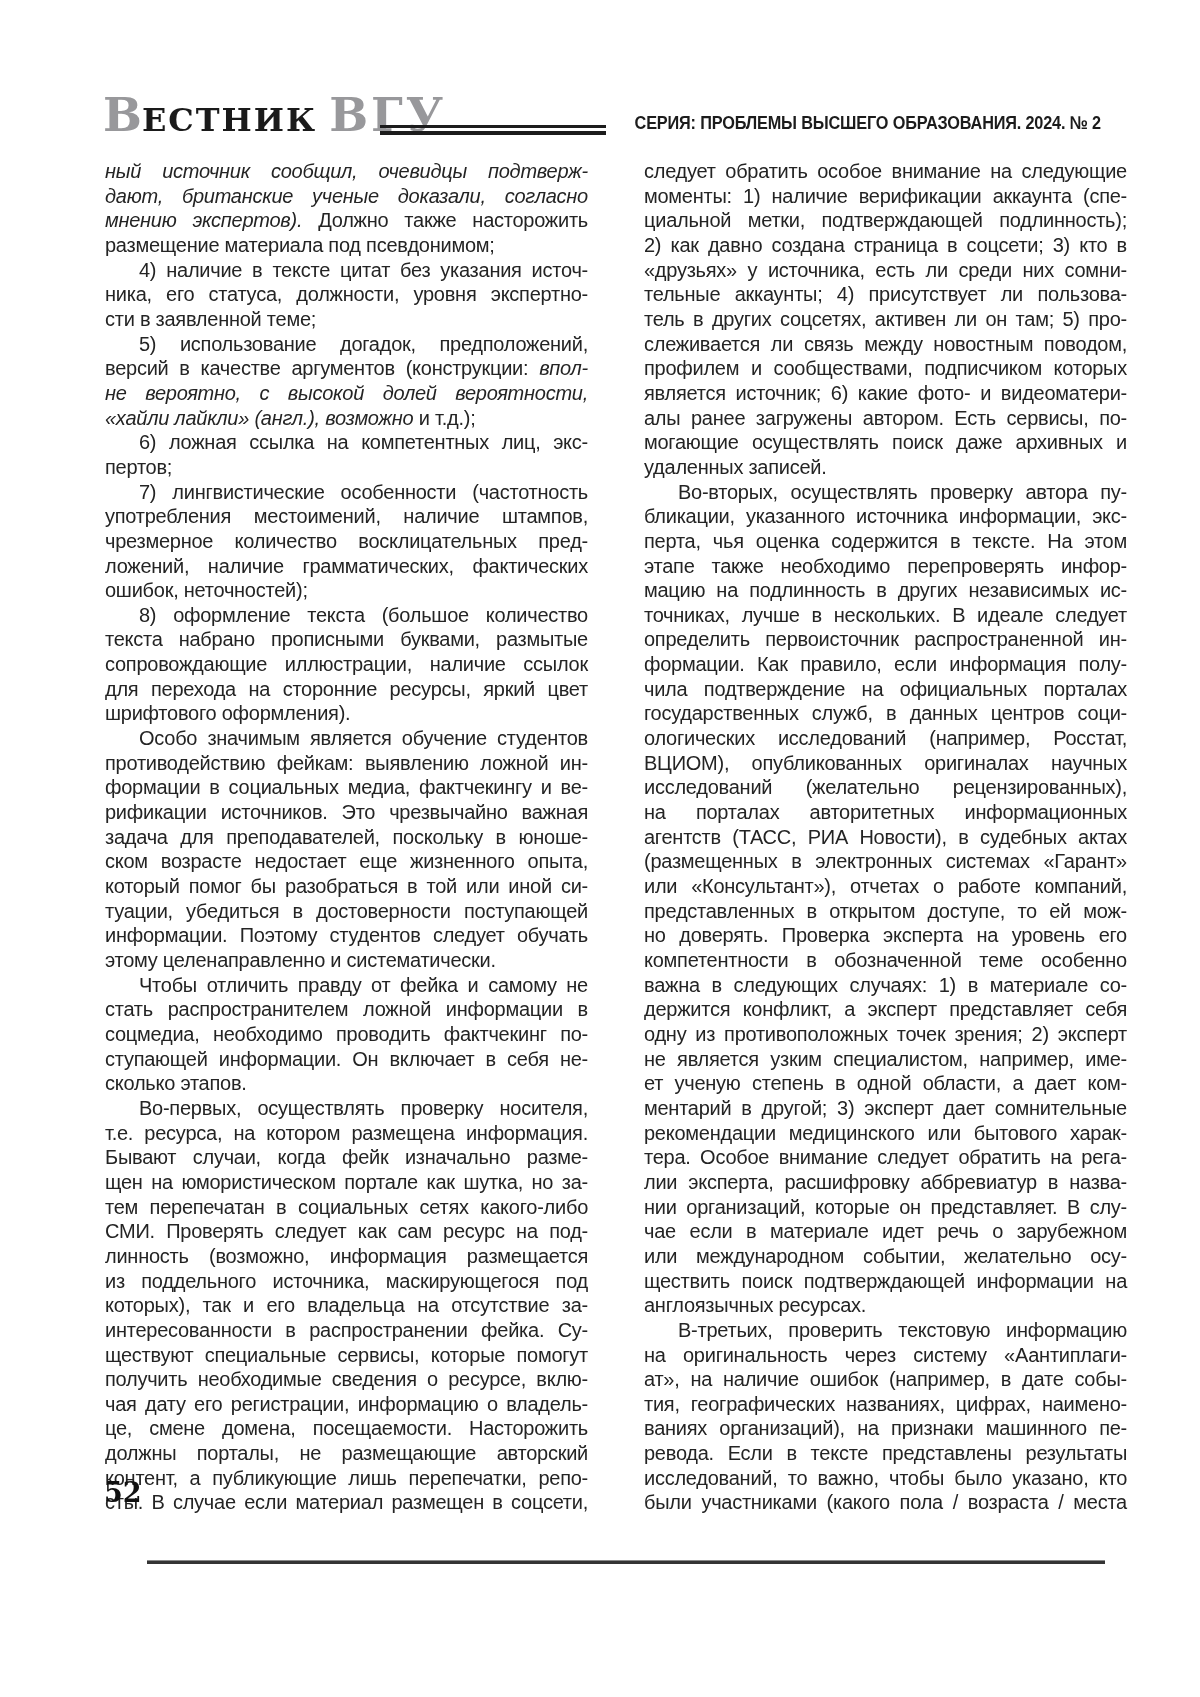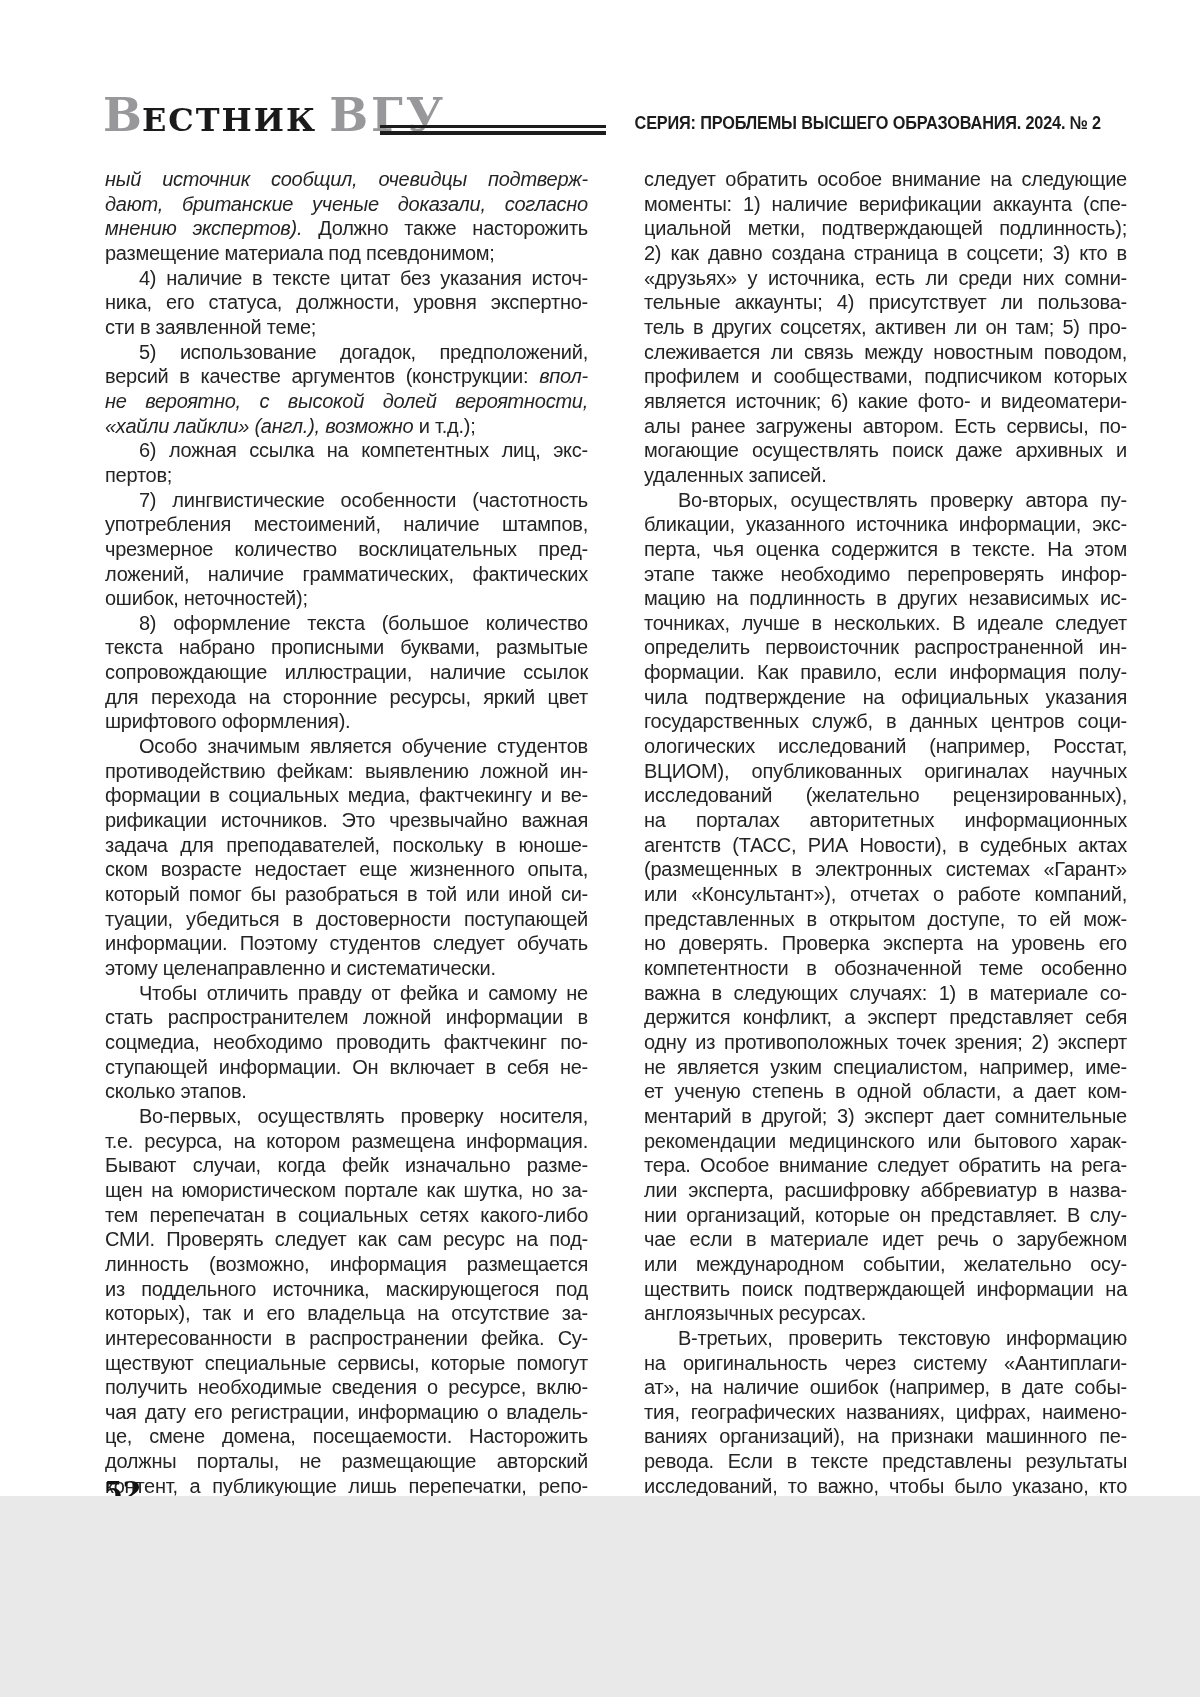--- a/index.html
+++ b/index.html
@@ -1,19 +1,19 @@
 <!DOCTYPE html>
 <html lang="ru"><head>
 <meta charset="utf-8">
 <title>Вестник ВГУ</title>
 <style>
   html,body{margin:0;padding:0;background:#e9e9e9;}
   .page{
     position:relative;
-    width:1200px;height:1496px;
+    width:1200px;height:1697px;
     background:#ffffff;
     font-family:"Liberation Sans",sans-serif;
     overflow:hidden;
     margin:0 auto;
   }
   
   .logo{
     position:absolute;left:103px;top:92px;
     font-family:"DejaVu Serif",serif;font-weight:bold;
     white-space:nowrap;line-height:46px;
@@ -26,21 +26,21 @@
   .header-rule .bar-gap{height:3px;background:transparent;}
   .header-rule .bar-thick{height:4px;background:#1c1c1c;}
   .series{
     position:absolute;right:99px;top:112px;
     font-weight:bold;font-size:18.5px;color:#1c1c1c;
     white-space:nowrap;letter-spacing:-0.2px;
     transform:scaleX(0.88);transform-origin:100% 50%;
   }
   
   .columns{position:absolute;left:105px;top:151px;width:990px;}
-  .col{position:absolute;top:16px;width:483px;}
+  .col{position:absolute;top:8px;width:483px;}
   #col-left{left:0;}
   #col-right{left:507px;margin-left:32px;}
   .line{
     font-size:20px;line-height:24.65px;color:#242424;
     letter-spacing:-0.25px;
     text-align:justify;text-align-last:justify;
     white-space:normal;
   }
   .line.end{text-align-last:left;}
   .line.indent{text-indent:34px;}
@@ -146,21 +146,21 @@
         <div class="line"><span>могающие осуществлять поиск даже архивных и</span></div>
         <div class="line end"><span>удаленных записей.</span></div>
         <div class="line indent"><span>Во-вторых, осуществлять проверку автора пу-</span></div>
         <div class="line"><span>бликации, указанного источника информации, экс-</span></div>
         <div class="line"><span>перта, чья оценка содержится в тексте. На этом</span></div>
         <div class="line"><span>этапе также необходимо перепроверять инфор-</span></div>
         <div class="line"><span>мацию на подлинность в других независимых ис-</span></div>
         <div class="line"><span>точниках, лучше в нескольких. В идеале следует</span></div>
         <div class="line"><span>определить первоисточник распространенной ин-</span></div>
         <div class="line"><span>формации. Как правило, если информация полу-</span></div>
-        <div class="line"><span>чила подтверждение на официальных указания</span></div>
+        <div class="line"><span>чила подтверждение на официальных порталах</span></div>
         <div class="line"><span>государственных служб, в данных центров соци-</span></div>
         <div class="line"><span>ологических исследований (например, Росстат,</span></div>
         <div class="line"><span>ВЦИОМ), опубликованных оригиналах научных</span></div>
         <div class="line"><span>исследований (желательно рецензированных),</span></div>
         <div class="line"><span>на порталах авторитетных информационных</span></div>
         <div class="line"><span>агентств (ТАСС, РИА Новости), в судебных актах</span></div>
         <div class="line"><span>(размещенных в электронных системах «Гарант»</span></div>
         <div class="line"><span>или «Консультант»), отчетах о работе компаний,</span></div>
         <div class="line"><span>представленных в открытом доступе, то ей мож-</span></div>
         <div class="line"><span>но доверять. Проверка эксперта на уровень его</span></div>

